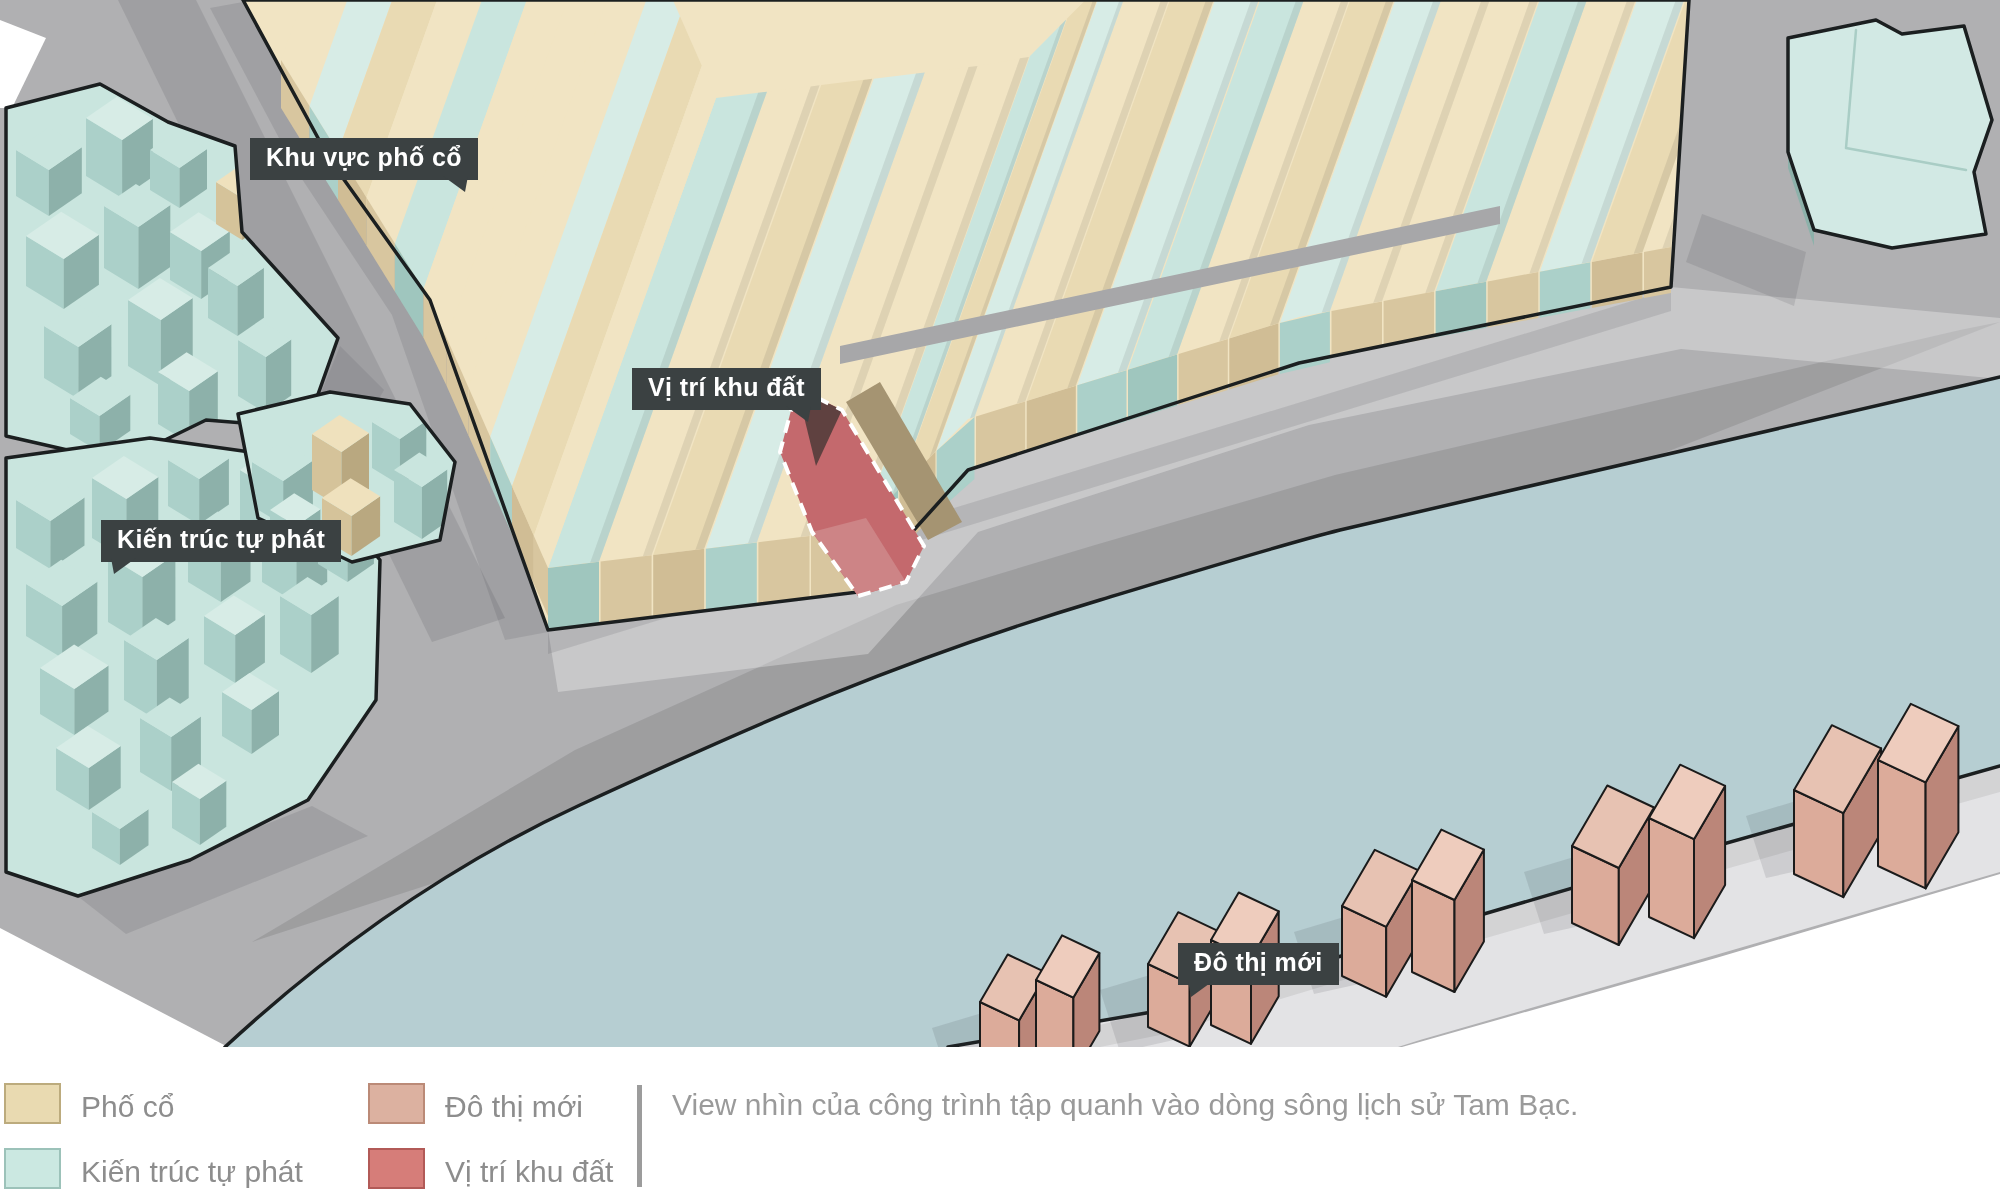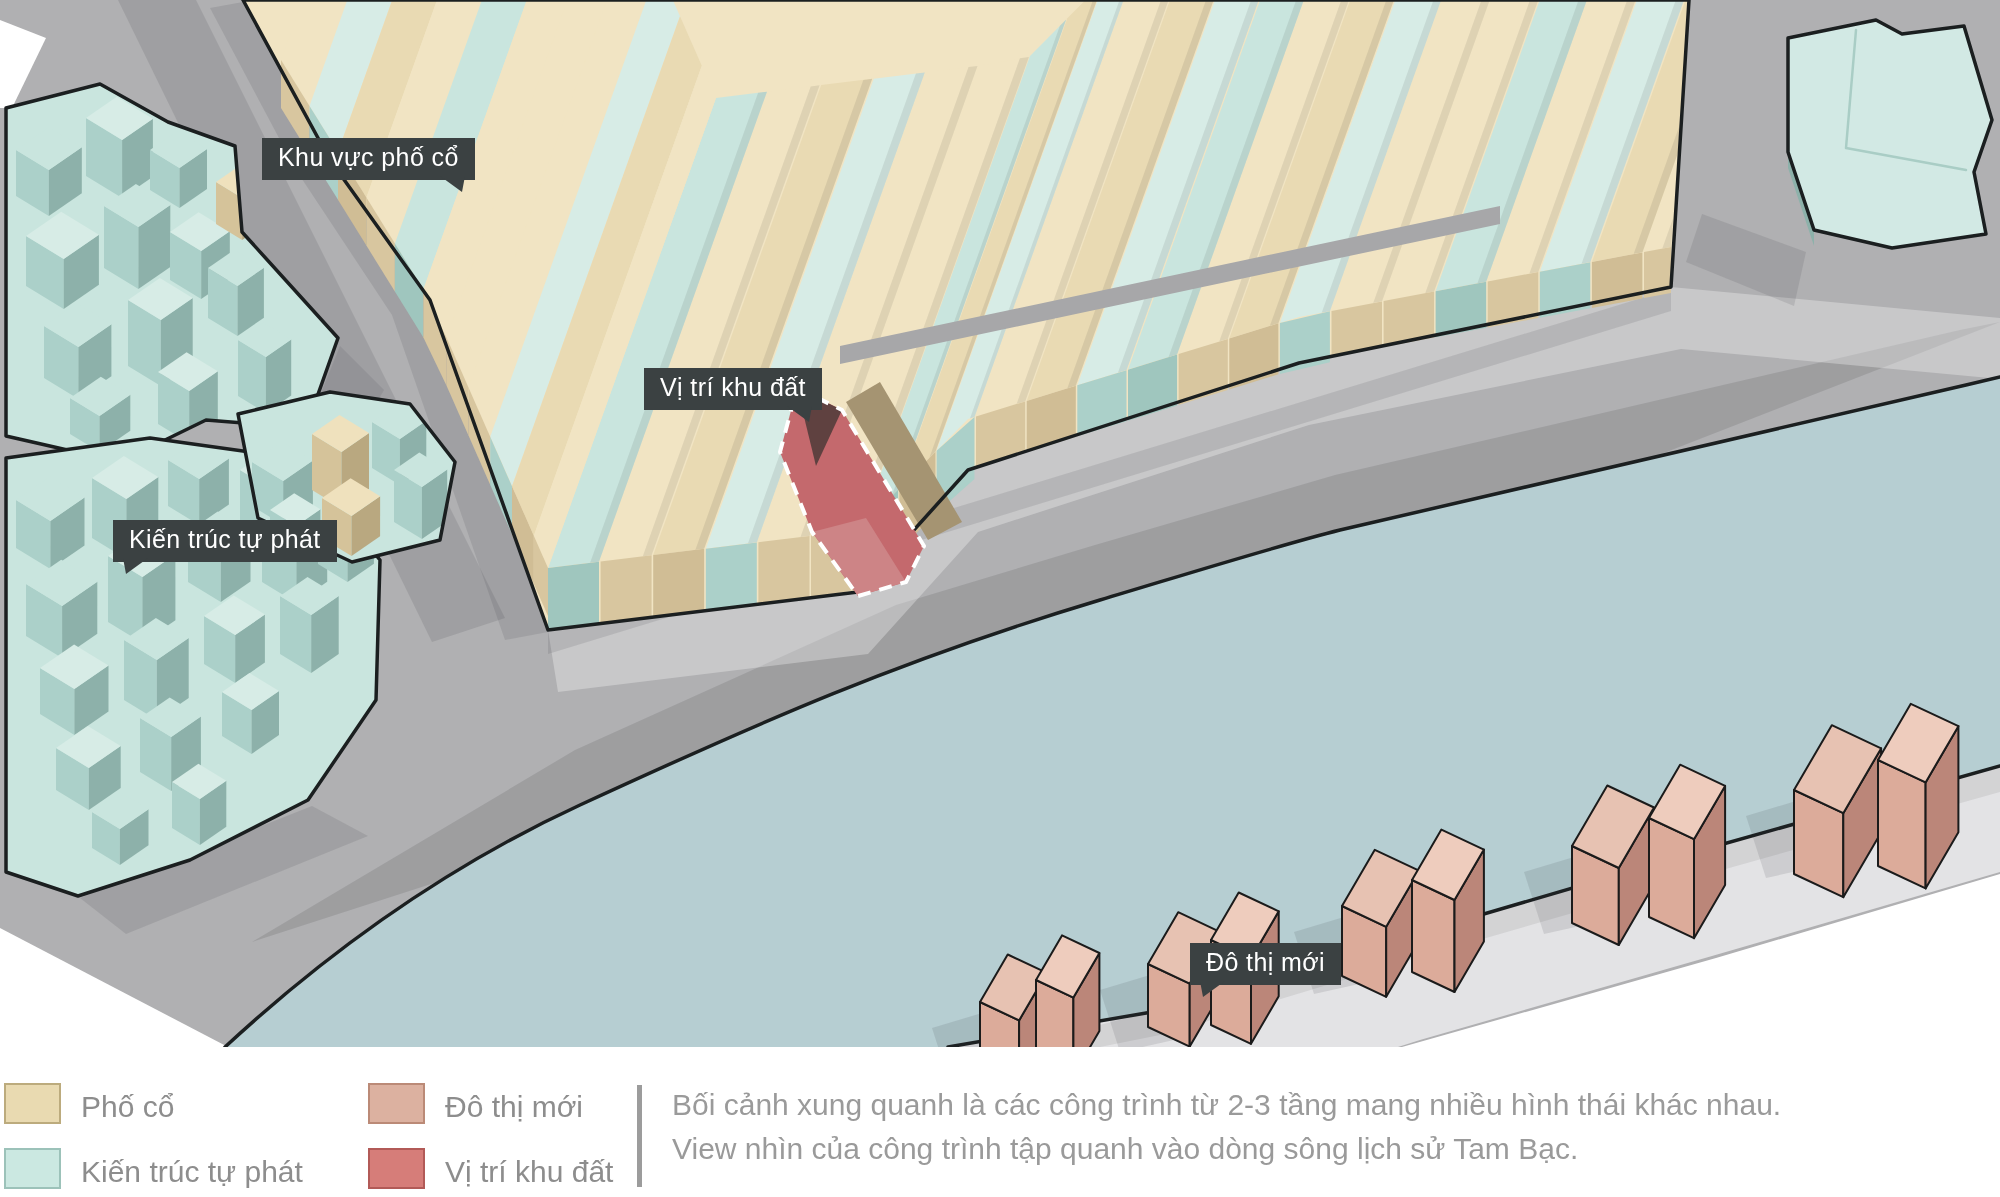--- a/index.html
+++ b/index.html
@@ -1,22 +1,22 @@
 <!DOCTYPE html>
 <html style="--label-bg: #3b4142; --label-text: #ffffff; --legend-text: #8d8d8d; --description-text: #9a9a9a;"><head>
 <meta charset="utf-8">
 <style>
   html,body{margin:0;padding:0;background:#ffffff;}
   .stage{position:relative;width:2000px;height:1197px;background:#ffffff;overflow:hidden;
          font-family:"Liberation Sans", sans-serif;}
   #map-svg{position:absolute;left:0;top:0;}
   
   .map-label{position:absolute;background:var(--label-bg,#3b4142);color:var(--label-text,#fff);
-    font-size:25px;font-weight:400;letter-spacing:.4px;padding:6px 16px 8px;white-space:nowrap;
-    line-height:1.1;margin-left:12px;}
+    font-size:25px;font-weight:700;letter-spacing:.4px;padding:6px 16px 8px;white-space:nowrap;
+    line-height:1.1;}
   .map-label::after{content:"";position:absolute;bottom:-15px;width:0;height:0;border-style:solid;border-color:transparent;}
   .ptr-r::after{right:10px;border-top:16px solid var(--label-bg,#3b4142);border-left:22px solid transparent;}
   .ptr-l::after{left:10px;border-top:16px solid var(--label-bg,#3b4142);border-right:22px solid transparent;}
   
   .legend{position:absolute;left:0;top:1047px;width:2000px;height:150px;background:#ffffff;}
   .legend-item{position:absolute;display:flex;align-items:flex-end;}
   .legend-swatch{width:57px;height:41px;border:2px solid #999;box-sizing:border-box;flex:0 0 auto;}
   .legend-label{margin-left:20px;font-size:30px;color:var(--legend-text,#8d8d8d);white-space:nowrap;}
   .legend-divider{position:absolute;left:637px;top:38px;width:5px;height:102px;background:#9c9c9c;}
   .description{position:absolute;left:672px;top:36px;font-size:30px;line-height:44px;
@@ -375,17 +375,16 @@
           <span class="legend-swatch" style="background: rgb(220, 177, 160); border-color: rgb(187, 138, 119);"></span>
           <span class="legend-label">Đô thị mới</span>
         </div>
         <div class="legend-item" style="left: 368px; top: 101px;">
           <span class="legend-swatch" style="background: rgb(214, 125, 121); border-color: rgb(178, 90, 87);"></span>
           <span class="legend-label">Vị trí khu đất</span>
         </div>
       </div>
     <div class="legend-divider"></div>
     <div class="description">
-      <div>Bối cảnh xung quanh là các công trình từ 2-3 tầng mang nhiều hình thái khác nhau.</div>
       <div>View nhìn của công trình tập quanh vào dòng sông lịch sử Tam Bạc.</div>
     </div>
   </div>
 </div>
 
 </body></html>

